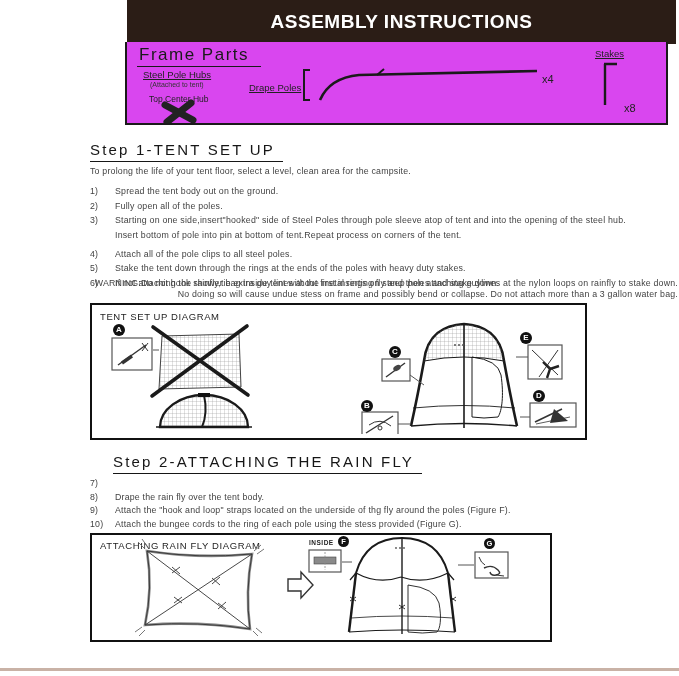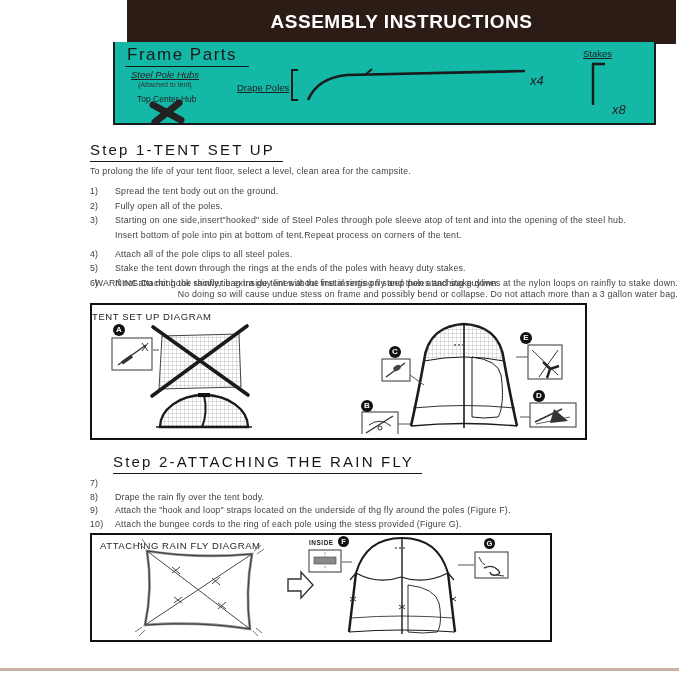--- a/index.html
+++ b/index.html
@@ -13,29 +13,29 @@
   .header-bar{
     left:107px;top:0;width:549px;height:44px;background:#2b1d16;
     display:flex;align-items:center;justify-content:center;margin-left:20px;
   }
   .header-title{
     color:#ffffff;font-size:19px;font-weight:bold;letter-spacing:0.5px;
   }
 
   
   .frame-box{
-    left:113px;top:42px;width:539px;height:81px;background:#14b8a6;
+    left:125px;top:42px;width:539px;height:81px;background:#d946ef;
     border:2px solid #1a1a1a;border-top:none;
   }
   .fp-title{left:10px;top:3px;font-size:17px;color:#1a1a1a;letter-spacing:1.5px;
     border-bottom:1.5px solid #1a1a1a;padding:0 12px 1px 2px;}
   .fp-sub{font-size:9.5px;color:#222;text-decoration:underline;}
   .fp-note{font-size:7px;color:#333;}
   .fp-plain{font-size:8.5px;color:#222;}
-  .fp-qty{font-size:13px;color:#222;font-style:italic;}
+  .fp-qty{font-size:11px;color:#222;}
 
   
   .step-heading{
     font-size:15px;color:#161616;letter-spacing:2.2px;font-weight:500;
     border-bottom:1.7px solid #161616;padding:0 8px 3px 0;
   }
 
   .body-text{font-size:8.8px;color:#424242;letter-spacing:0.2px;line-height:11px;}
   .list-row{display:flex;}
   .list-num{width:25px;flex:0 0 25px;}
@@ -56,21 +56,21 @@
 </style>
 </head>
 <body>
 
 <div class="abs header-bar">
   <div class="header-title">ASSEMBLY INSTRUCTIONS</div>
 </div>
 
 <div class="abs frame-box">
   <div class="abs fp-title">Frame Parts</div>
-  <div class="abs fp-sub" style="left:16px;top:27px;font-style:italic;">Steel Pole Hubs</div>
+  <div class="abs fp-sub" style="left:16px;top:27px;">Steel Pole Hubs</div>
   <div class="abs fp-note" style="left:23px;top:39px;">(Attached to tent)</div>
   <div class="abs fp-plain" style="left:22px;top:52px;">Top Center Hub</div>
   <div class="abs fp-sub" style="left:122px;top:40px;">Drape Poles</div>
   <div class="abs fp-qty" style="left:415px;top:31px;">x4</div>
   <div class="abs fp-sub" style="left:468px;top:6px;">Stakes</div>
   <div class="abs fp-qty" style="left:497px;top:60px;">x8</div>
 
   <svg class="abs" style="left:0;top:0;" width="539" height="81" viewBox="0 0 539 81">
 
     <g stroke="#222" stroke-width="7" stroke-linecap="round">
@@ -122,21 +122,21 @@
   </div>
   <div class="list-row body-text">
     <span class="list-num">6)</span>
     <span>If not attaching the rainfly,tie extra guy lines at the metal rings on steep poles and stake down.</span>
   </div>
 </div>
 
 <div class="abs body-text warning-text" style="left:90px;top:278px;">WARNING:Do not hook shower bag inside tent without first inserting fly and then attaching guylines at the nylon loops on rainfly to stake down. No doing so will cause undue stess on frame and possibly bend or collapse. Do not attach more than a 3 gallon water bag.</div>
 
 <div class="abs diagram-box" style="left:90px;top:303px;width:493px;height:133px;">
-  <div class="abs diagram-title" style="left:0;top:6px;">TENT SET UP DIAGRAM</div>
+  <div class="abs diagram-title" style="left:8px;top:6px;">TENT SET UP DIAGRAM</div>
 
   <svg class="abs" style="left:0;top:0;" width="489" height="129" viewBox="0 0 489 129">
     <defs>
       <pattern id="mesh" width="4" height="4" patternUnits="userSpaceOnUse">
         <path d="M0 0 H4 M0 0 V4" stroke="#9a9a9a" stroke-width="0.6" fill="none"></path>
       </pattern>
     </defs>
 
     <g>
       <rect x="20" y="33" width="40" height="32" fill="#fff" stroke="#555" stroke-width="1.2"></rect>

